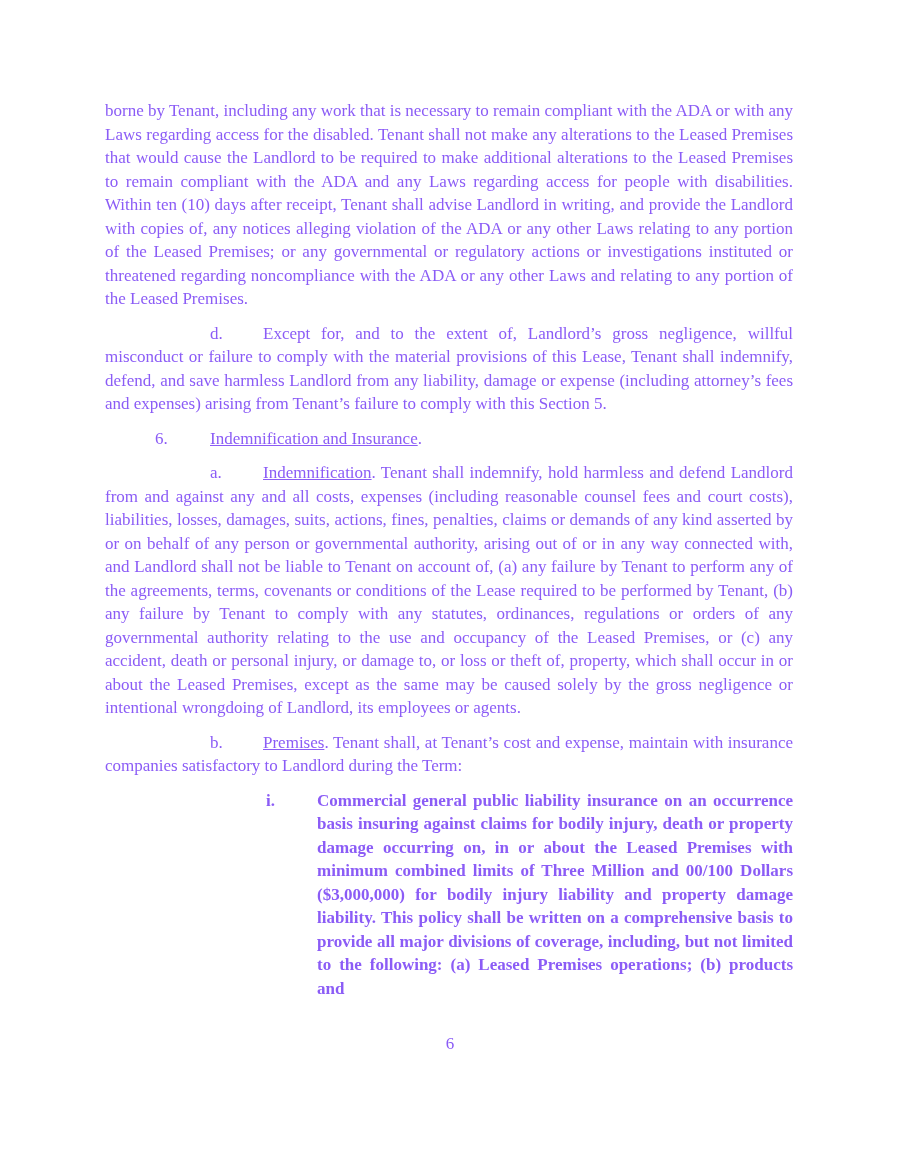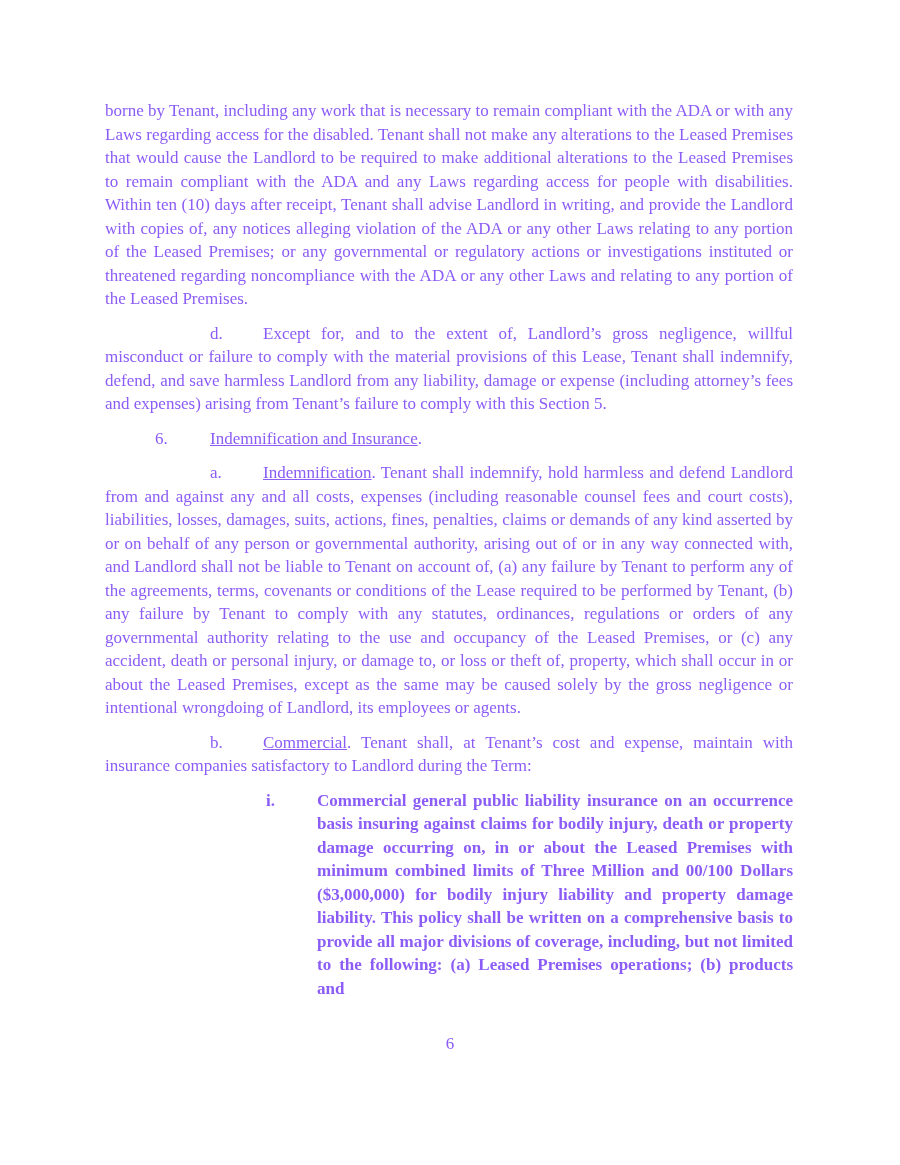--- a/index.html
+++ b/index.html
@@ -66,20 +66,20 @@
   <div class="content">
 
     <p class="para">borne by Tenant, including any work that is necessary to remain compliant with the ADA or with any Laws regarding access for the disabled. Tenant shall not make any alterations to the Leased Premises that would cause the Landlord to be required to make additional alterations to the Leased Premises to remain compliant with the ADA and any Laws regarding access for people with disabilities. Within ten (10) days after receipt, Tenant shall advise Landlord in writing, and provide the Landlord with copies of, any notices alleging violation of the ADA or any other Laws relating to any portion of the Leased Premises; or any governmental or regulatory actions or investigations instituted or threatened regarding noncompliance with the ADA or any other Laws and relating to any portion of the Leased Premises.</p>
 
     <p class="para indent"><span class="label w53">d.</span><span>Except for, and to the extent of, Landlord’s gross negligence, willful misconduct or failure to comply with the material provisions of this Lease, Tenant shall indemnify, defend, and save harmless Landlord from any liability, damage or expense (including attorney’s fees and expenses) arising from Tenant’s failure to comply with this Section 5.</span></p>
 
     <p class="para heading"><span class="label w55">6.</span><span class="underline">Indemnification and Insurance</span><span>.</span></p>
 
     <p class="para indent"><span class="label w53">a.</span><span class="underline">Indemnification</span><span>. Tenant shall indemnify, hold harmless and defend Landlord from and against any and all costs, expenses (including reasonable counsel fees and court costs), liabilities, losses, damages, suits, actions, fines, penalties, claims or demands of any kind asserted by or on behalf of any person or governmental authority, arising out of or in any way connected with, and Landlord shall not be liable to Tenant on account of, (a) any failure by Tenant to perform any of the agreements, terms, covenants or conditions of the Lease required to be performed by Tenant, (b) any failure by Tenant to comply with any statutes, ordinances, regulations or orders of any governmental authority relating to the use and occupancy of the Leased Premises, or (c) any accident, death or personal injury, or damage to, or loss or theft of, property, which shall occur in or about the Leased Premises, except as the same may be caused solely by the gross negligence or intentional wrongdoing of Landlord, its employees or agents.</span></p>
 
-    <p class="para indent"><span class="label w53">b.</span><span class="underline">Commercial</span><span>. Tenant shall, at Tenant’s cost and expense, maintain with insurance companies satisfactory to Landlord during the Term:</span></p>
+    <p class="para indent"><span class="label w53">b.</span><span class="underline">Premises</span><span>. Tenant shall, at Tenant’s cost and expense, maintain with insurance companies satisfactory to Landlord during the Term:</span></p>
 
     <p class="para item"><span class="label">i.</span><span>Commercial general public liability insurance on an occurrence basis insuring against claims for bodily injury, death or property damage occurring on, in or about the Leased Premises with minimum combined limits of Three Million and 00/100 Dollars ($3,000,000) for bodily injury liability and property damage liability. This policy shall be written on a comprehensive basis to provide all major divisions of coverage, including, but not limited to the following: (a) Leased Premises operations; (b) products and</span></p>
 
   </div>
 
   <div class="page-number">6</div>
 </div>
 
 </body></html>

